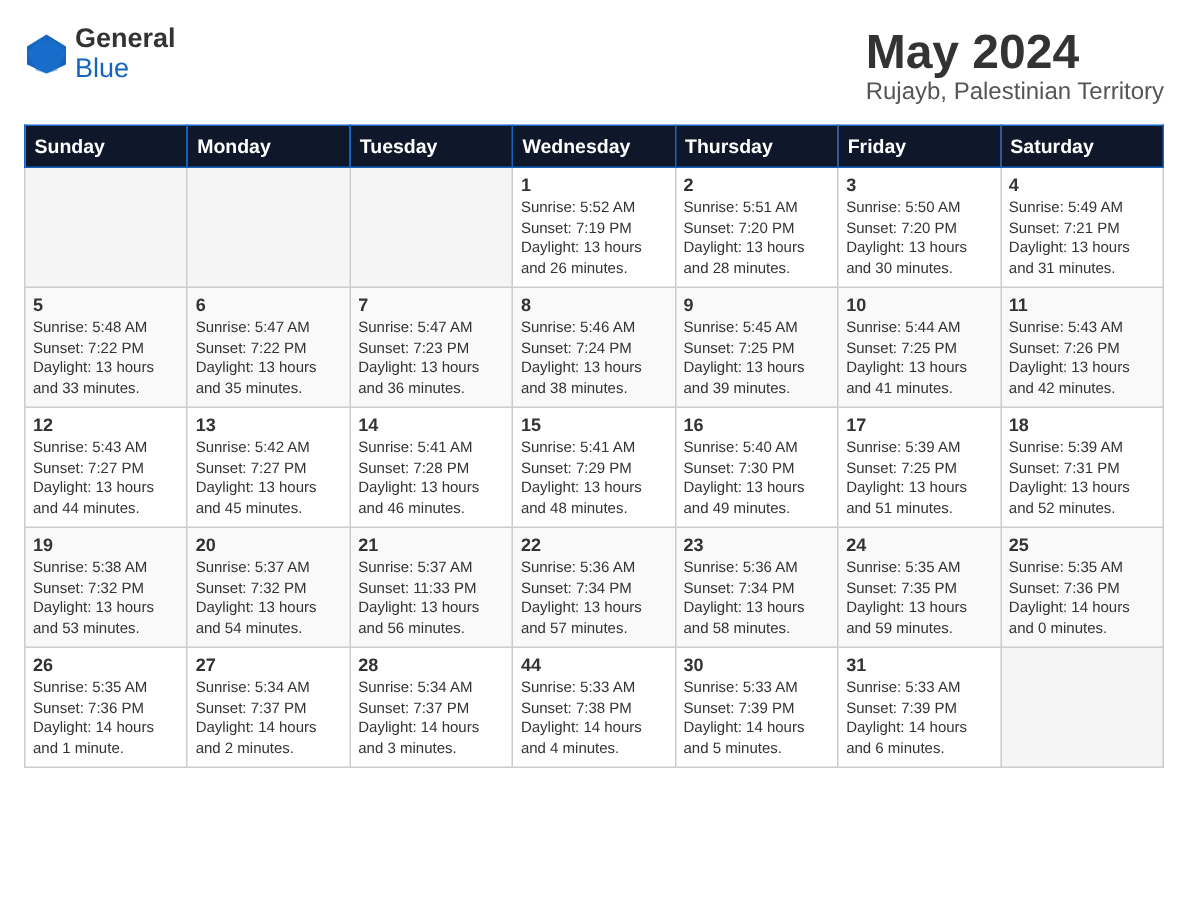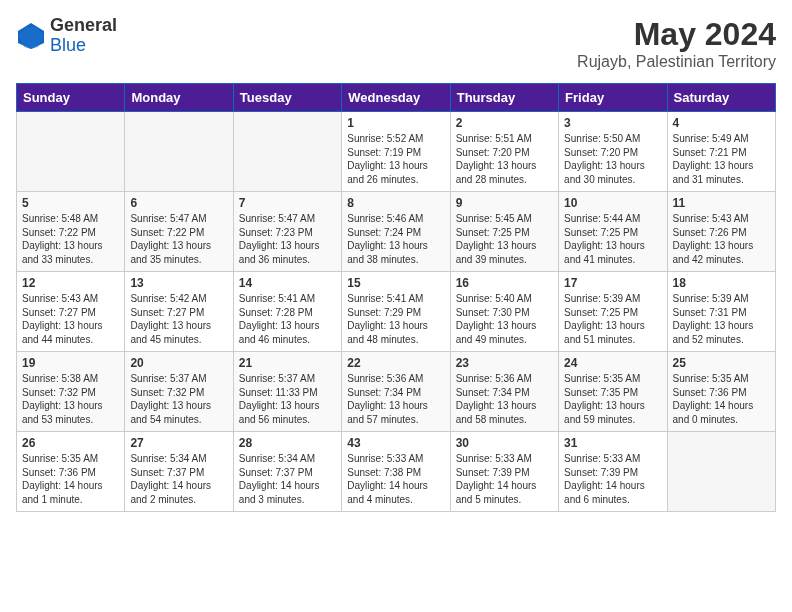--- a/index.html
+++ b/index.html
@@ -35,38 +35,38 @@
       font-size: 18px;
       font-weight: normal;
       color: #1565c0;
     }
     .logo-icon {
       width: 30px;
       height: 30px;
       margin-right: 4px;
     }
     .title-block {
-      text-align: right;
+      text-align: left;
     }
     .month-title {
       font-size: 32px;
       font-weight: bold;
       color: #333;
     }
     .location {
       font-size: 16px;
       color: #555;
     }
     table {
       width: 100%;
       border-collapse: collapse;
       table-layout: fixed;
     }
     th {
-      background-color: #4c1d95;
+      background-color: #0f172a;
       color: #fff;
       text-align: left;
       padding: 6px 6px;
       font-size: 13px;
       font-weight: bold;
       border: 1px solid #1565c0;
     }
     td {
       border: 1px solid #ccc;
       vertical-align: top;
@@ -332,21 +332,21 @@
 and 2 minutes.</div>
         </td>
         <td>
           <span class="day-num">28</span>
           <div class="cell-content">Sunrise: 5:34 AM
 Sunset: 7:37 PM
 Daylight: 14 hours
 and 3 minutes.</div>
         </td>
         <td>
-          <span class="day-num">43</span>
+          <span class="day-num">44</span>
           <div class="cell-content">Sunrise: 5:33 AM
 Sunset: 7:38 PM
 Daylight: 14 hours
 and 4 minutes.</div>
         </td>
         <td>
           <span class="day-num">30</span>
           <div class="cell-content">Sunrise: 5:33 AM
 Sunset: 7:39 PM
 Daylight: 14 hours

